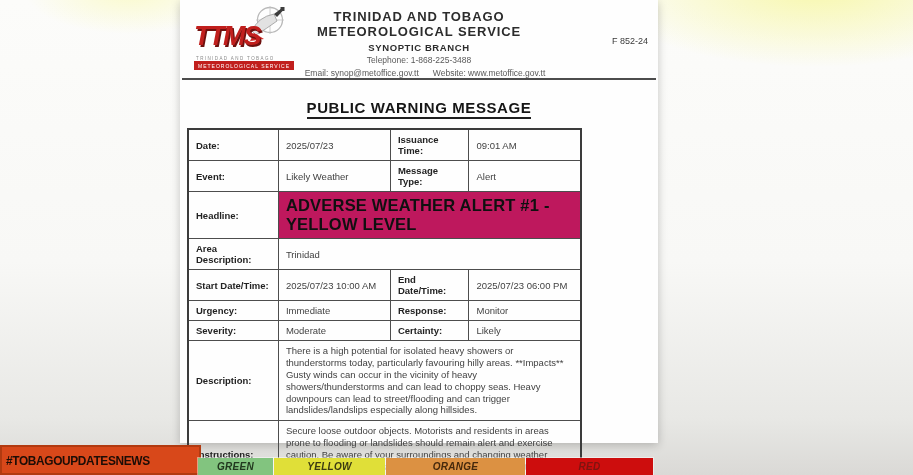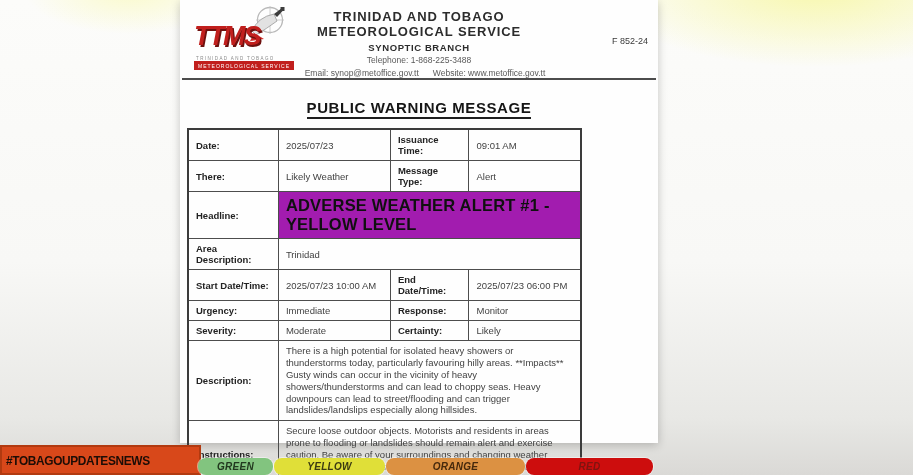--- a/index.html
+++ b/index.html
@@ -75,21 +75,20 @@
   }
   .hashtag-box span{
     font-size:13.5px; font-weight:bold; color:#1c0d06; letter-spacing:-.4px;
     transform:scaleX(.88); transform-origin:left center; white-space:nowrap;
   }
   .level-bar{ position:absolute; top:458px; left:0; width:913px; height:17px; }
   .swatch{
     position:absolute; top:0; height:17px; display:flex; align-items:center; justify-content:center;
     font-size:10px; font-weight:bold; font-style:italic; letter-spacing:.3px;
     box-shadow:0 0 0 1px rgba(255,255,255,.45);
-    border-radius:8px;
   }
   .swatch.green{ left:198px; width:75px; }
   .swatch.yellow{ left:274px; width:111px; }
   .swatch.orange{ left:386px; width:139px; }
   .swatch.red{ left:526px; width:127px; }
 </style>
 </head>
 <body>
 
 <div class="stage">
@@ -140,28 +139,28 @@
           <col style="width:28.5%">
         </colgroup>
       <tbody>
           <tr>
         <th>Date:</th>
         <td>2025/07/23</td>
         <th>Issuance Time:</th>
         <td>09:01 AM</td>
       </tr>
       <tr>
-        <th>There:</th>
+        <th>Event:</th>
         <td>Likely Weather</td>
         <th>Message Type:</th>
         <td>Alert</td>
       </tr>
       <tr>
         <th>Headline:</th>
-        <td class="headline-cell" colspan="3" style="background-color: #a21caf;">ADVERSE WEATHER ALERT #1 - YELLOW LEVEL</td>
+        <td class="headline-cell" colspan="3" style="background-color: #be185d;">ADVERSE WEATHER ALERT #1 - YELLOW LEVEL</td>
       </tr>
       <tr>
         <th>Area Description:</th>
         <td colspan="3">Trinidad</td>
       </tr>
       <tr>
         <th>Start Date/Time:</th>
         <td>2025/07/23 10:00 AM</td>
         <th>End Date/Time:</th>
         <td>2025/07/23 06:00 PM</td>

